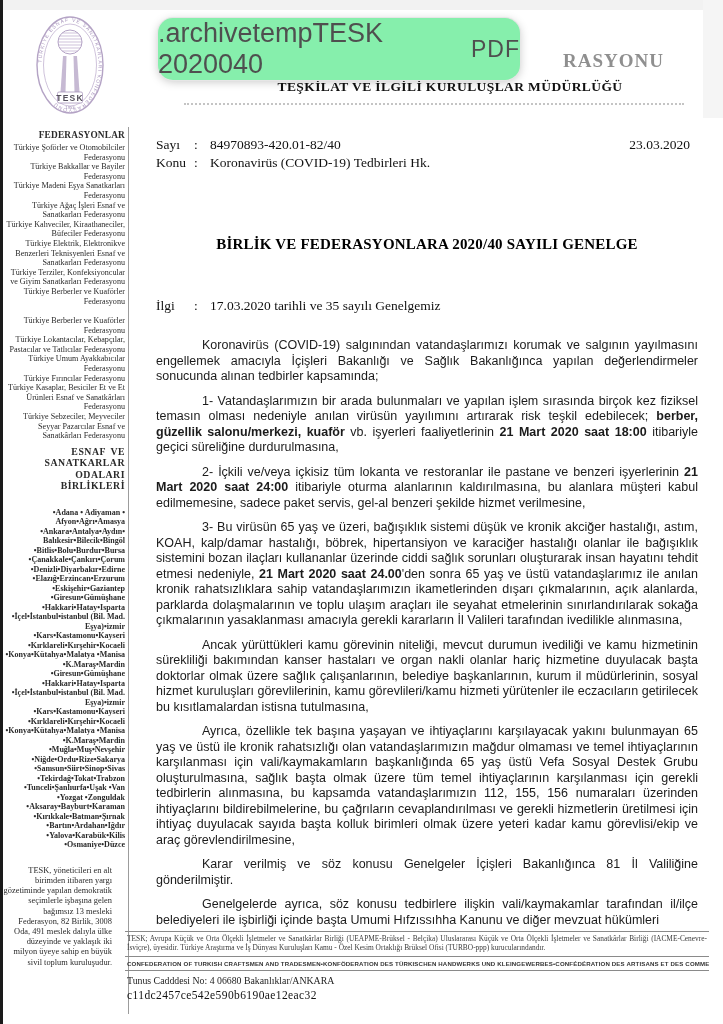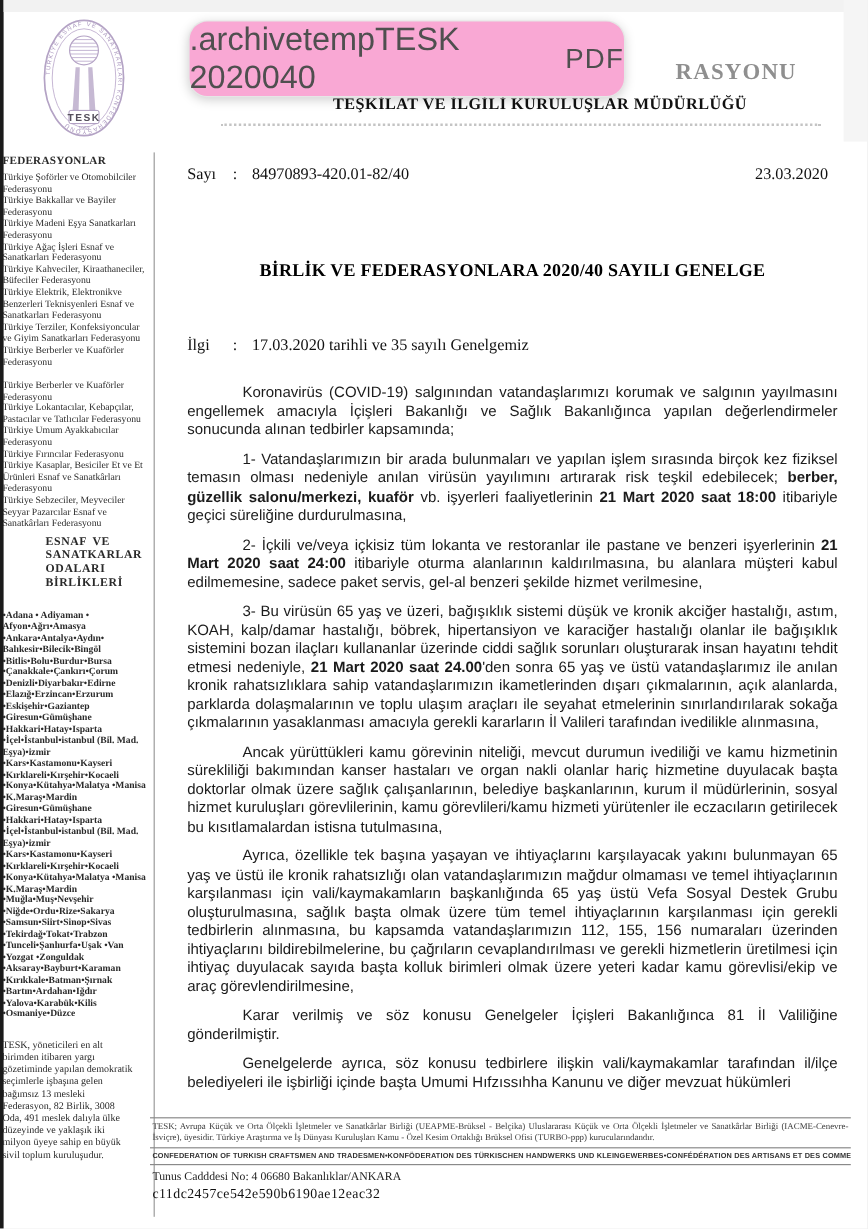--- a/index.html
+++ b/index.html
@@ -5,33 +5,33 @@
   html,body{margin:0;padding:0;background:#e9e9e9;}
   .page{position:relative;width:723px;height:1024px;background:#ffffff;overflow:hidden;
         font-family:"Liberation Serif",serif;color:#1b1b1b;}
   .scan-edge{position:absolute;left:0;top:0;width:3px;height:100%;background:#1a1a1a;}
   .top-tint{position:absolute;left:3px;top:0;right:0;height:10px;background:#f2f2f2;}
   .right-tint{position:absolute;right:0;top:0;width:20px;height:118px;background:#f5f5f5;}
 
   
   .logo{position:absolute;left:30px;top:12px;width:80px;height:106px;}
   .pill{position:absolute;left:158px;top:18px;width:362px;height:62px;border-radius:15px;
-        background:#f9a8d4;box-shadow:0 0 0 1px #e6e6e6,0 2px 10px rgba(0,0,0,.22);
+        background:#86efac;box-shadow:0 0 0 1px #e6e6e6,0 2px 10px rgba(0,0,0,.22);
         display:flex;align-items:center;justify-content:center;gap:22px;
         font-family:"Liberation Sans",sans-serif;color:#4f4f4f;z-index:5;}
   .pill .fname{font-size:27px;}
   .pill .badge{font-size:23px;letter-spacing:1px;}
   .org-frag{position:absolute;left:563px;top:50px;font-weight:bold;font-size:19px;
         color:#8f8f8f;letter-spacing:1px;}
   .dept{position:absolute;left:170px;top:79px;width:560px;text-align:center;
         font-weight:bold;font-size:13.5px;letter-spacing:.4px;color:#111;}
   .dotted{position:absolute;left:184px;top:103px;width:500px;border-top:2px dotted #c4c4c4;}
 
   
-  .sidebar{position:absolute;left:2px;top:130px;width:123px;color:#2a2a2a;}
+  .sidebar{position:absolute;left:2px;top:130px;width:123px;text-align:right;color:#2a2a2a;}
   .fed-heading{font-size:9.3px;font-weight:bold;letter-spacing:.2px;margin-bottom:3px;}
   .fed-item{font-size:8.1px;line-height:9.6px;}
   .fed-group2{margin-top:10px;}
   .unions-heading{font-size:9.8px;font-weight:bold;line-height:11.5px;margin-top:5px;
         letter-spacing:.5px;word-spacing:2px;margin-left:36px;}
   .cities{font-size:8px;font-weight:bold;line-height:9.5px;margin-top:16px;overflow-wrap:break-word;}
   .about{font-size:8.4px;line-height:10.2px;margin-top:16px;padding-right:13px;}
   .vdivider{position:absolute;left:128px;top:127px;width:1px;height:887px;background:#9c9c9c;}
 
   
@@ -128,20 +128,23 @@
     <div class="cities">•Adana • Adiyaman • Afyon•Ağrı•Amasya •Ankara•Antalya•Aydın• Balıkesir•Bilecik•Bingöl •Bitlis•Bolu•Burdur•Bursa •Çanakkale•Çankırı•Çorum •Denizli•Diyarbakır•Edirne •Elazığ•Erzincan•Erzurum •Eskişehir•Gaziantep •Giresun•Gümüşhane •Hakkari•Hatay•Isparta •İçel•İstanbul•istanbul (Bil. Mad. Eşya)•izmir •Kars•Kastamonu•Kayseri •Kırklareli•Kırşehir•Kocaeli •Konya•Kütahya•Malatya •Manisa •K.Maraş•Mardin •Giresun•Gümüşhane •Hakkari•Hatay•Isparta •İçel•İstanbul•istanbul (Bil. Mad. Eşya)•izmir •Kars•Kastamonu•Kayseri •Kırklareli•Kırşehir•Kocaeli •Konya•Kütahya•Malatya •Manisa •K.Maraş•Mardin •Muğla•Muş•Nevşehir •Niğde•Ordu•Rize•Sakarya •Samsun•Siirt•Sinop•Sivas •Tekirdağ•Tokat•Trabzon •Tunceli•Şanlıurfa•Uşak •Van •Yozgat •Zonguldak •Aksaray•Bayburt•Karaman •Kırıkkale•Batman•Şırnak •Bartın•Ardahan•Iğdır •Yalova•Karabük•Kilis •Osmaniye•Düzce</div>
     <div class="about">TESK, yöneticileri en alt birimden itibaren yargı gözetiminde yapılan demokratik seçimlerle işbaşına gelen bağımsız 13 mesleki Federasyon, 82 Birlik, 3008 Oda, 491 meslek dalıyla ülke düzeyinde ve yaklaşık iki milyon üyeye sahip en büyük sivil toplum kuruluşudur.</div>
   </div>
   <div class="vdivider"></div>
 
   <div class="main">
     <div class="meta-row">
       <span class="meta-label">Sayı</span><span class="meta-colon">:</span><span>84970893-420.01-82/40</span>
       <span class="doc-date">23.03.2020</span>
     </div>
+    <div class="meta-row">
+      <span class="meta-label">Konu</span><span class="meta-colon">:</span><span>Koronavirüs (COVID-19) Tedbirleri Hk.</span>
+    </div>
 
     <div class="doc-title">BİRLİK VE FEDERASYONLARA 2020/40 SAYILI GENELGE</div>
 
     <div class="meta-row ilgi-row">
       <span class="meta-label">İlgi</span><span class="meta-colon">:</span><span>17.03.2020 tarihli ve 35 sayılı Genelgemiz</span>
     </div>
 
     <div class="body-block">
       <p class="para"><span>Koronavirüs (COVID-19) salgınından vatandaşlarımızı korumak ve salgının yayılmasını engellemek amacıyla İçişleri Bakanlığı ve Sağlık Bakanlığınca yapılan değerlendirmeler sonucunda alınan tedbirler kapsamında;</span></p>
       <p class="para"><span>1- Vatandaşlarımızın bir arada bulunmaları ve yapılan işlem sırasında birçok kez fiziksel temasın olması nedeniyle anılan virüsün yayılımını artırarak risk teşkil edebilecek; </span><span class="b">berber, güzellik salonu/merkezi, kuaför</span><span> vb. işyerleri faaliyetlerinin </span><span class="b">21 Mart 2020 saat 18:00</span><span> itibariyle geçici süreliğine durdurulmasına,</span></p>

